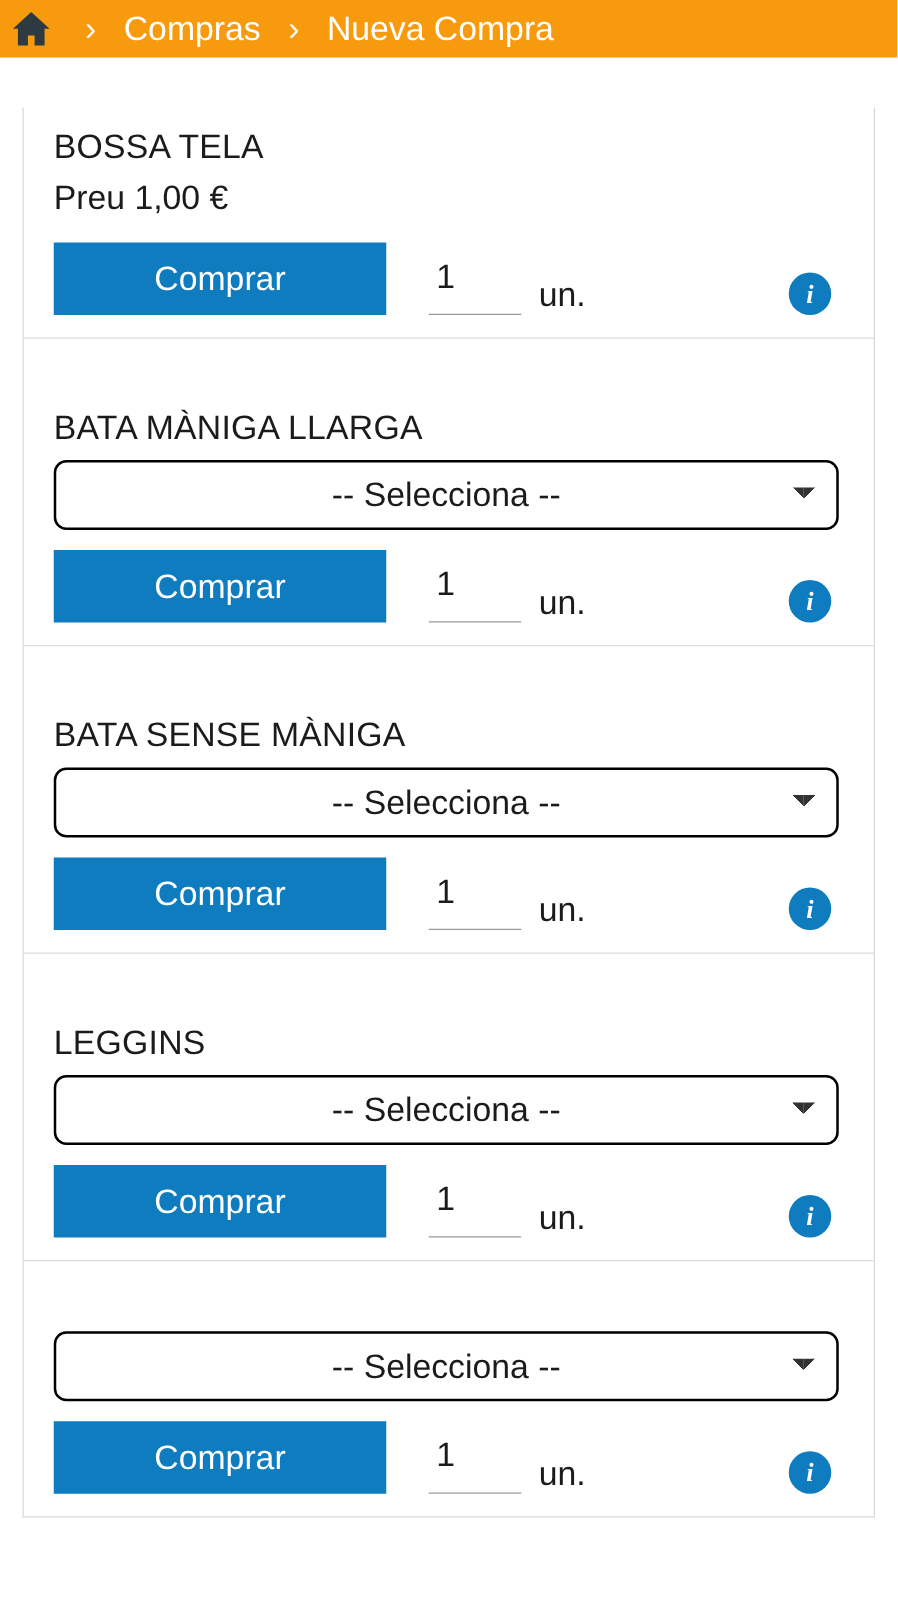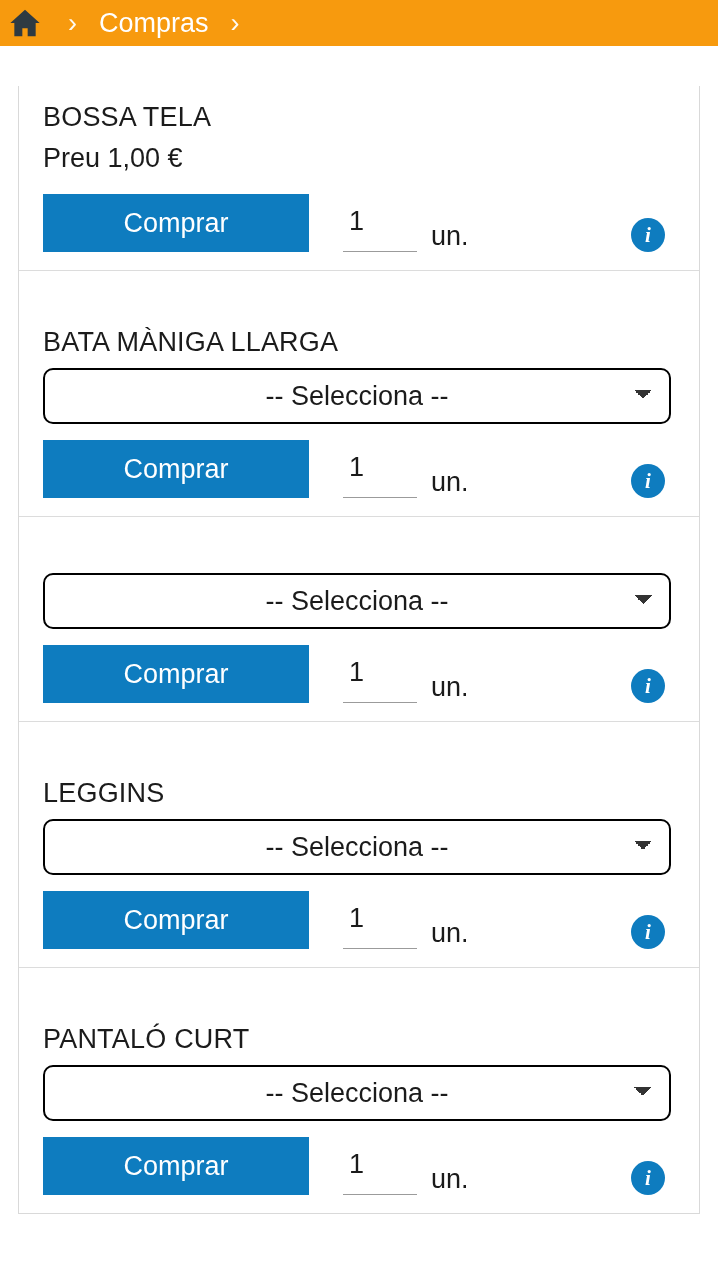--- a/index.html
+++ b/index.html
@@ -170,20 +170,21 @@
 
 <div class="breadcrumb-bar">
   <span class="home-icon">
     <svg width="34" height="32" viewBox="0 0 24 24" aria-hidden="true">
       <path d="M12 2 L1 12 h3 v10 h6 v-6 h4 v6 h6 V12 h3 Z" fill="#2e3a42"></path>
     </svg>
   </span>
   <span class="crumb-sep">›</span>
   <span class="crumb-link">Compras</span>
   <span class="crumb-sep">›</span>
+  <span class="crumb-link">Nueva Compra</span>
 </div>
 
 <div class="card">
 
   <div class="product">
     <div class="product-name">BOSSA TELA</div>
     <div class="product-price">Preu 1,00 €</div>
     <div class="buy-row">
       <button class="buy-button">Comprar</button>
       <span class="qty-wrap">
@@ -205,20 +206,21 @@
       <button class="buy-button">Comprar</button>
       <span class="qty-wrap">
         <input class="qty-input" type="text" value="1" style="">
         <span class="qty-unit">un.</span>
       </span>
       <span class="info-icon">i</span>
     </div>
   </div>
 
   <div class="product">
+    <div class="product-name">BATA SENSE MÀNIGA</div>
     <div class="select-row">
       <select class="size-select">
         <option>-- Selecciona --</option>
       </select>
     </div>
     <div class="buy-row">
       <button class="buy-button">Comprar</button>
       <span class="qty-wrap">
         <input class="qty-input" type="text" value="1" style="">
         <span class="qty-unit">un.</span>
@@ -238,21 +240,20 @@
       <button class="buy-button">Comprar</button>
       <span class="qty-wrap">
         <input class="qty-input" type="text" value="1" style="">
         <span class="qty-unit">un.</span>
       </span>
       <span class="info-icon">i</span>
     </div>
   </div>
 
   <div class="product">
-    <div class="product-name">PANTALÓ CURT</div>
     <div class="select-row">
       <select class="size-select">
         <option>-- Selecciona --</option>
       </select>
     </div>
     <div class="buy-row">
       <button class="buy-button">Comprar</button>
       <span class="qty-wrap">
         <input class="qty-input" type="text" value="1" style="">
         <span class="qty-unit">un.</span>

